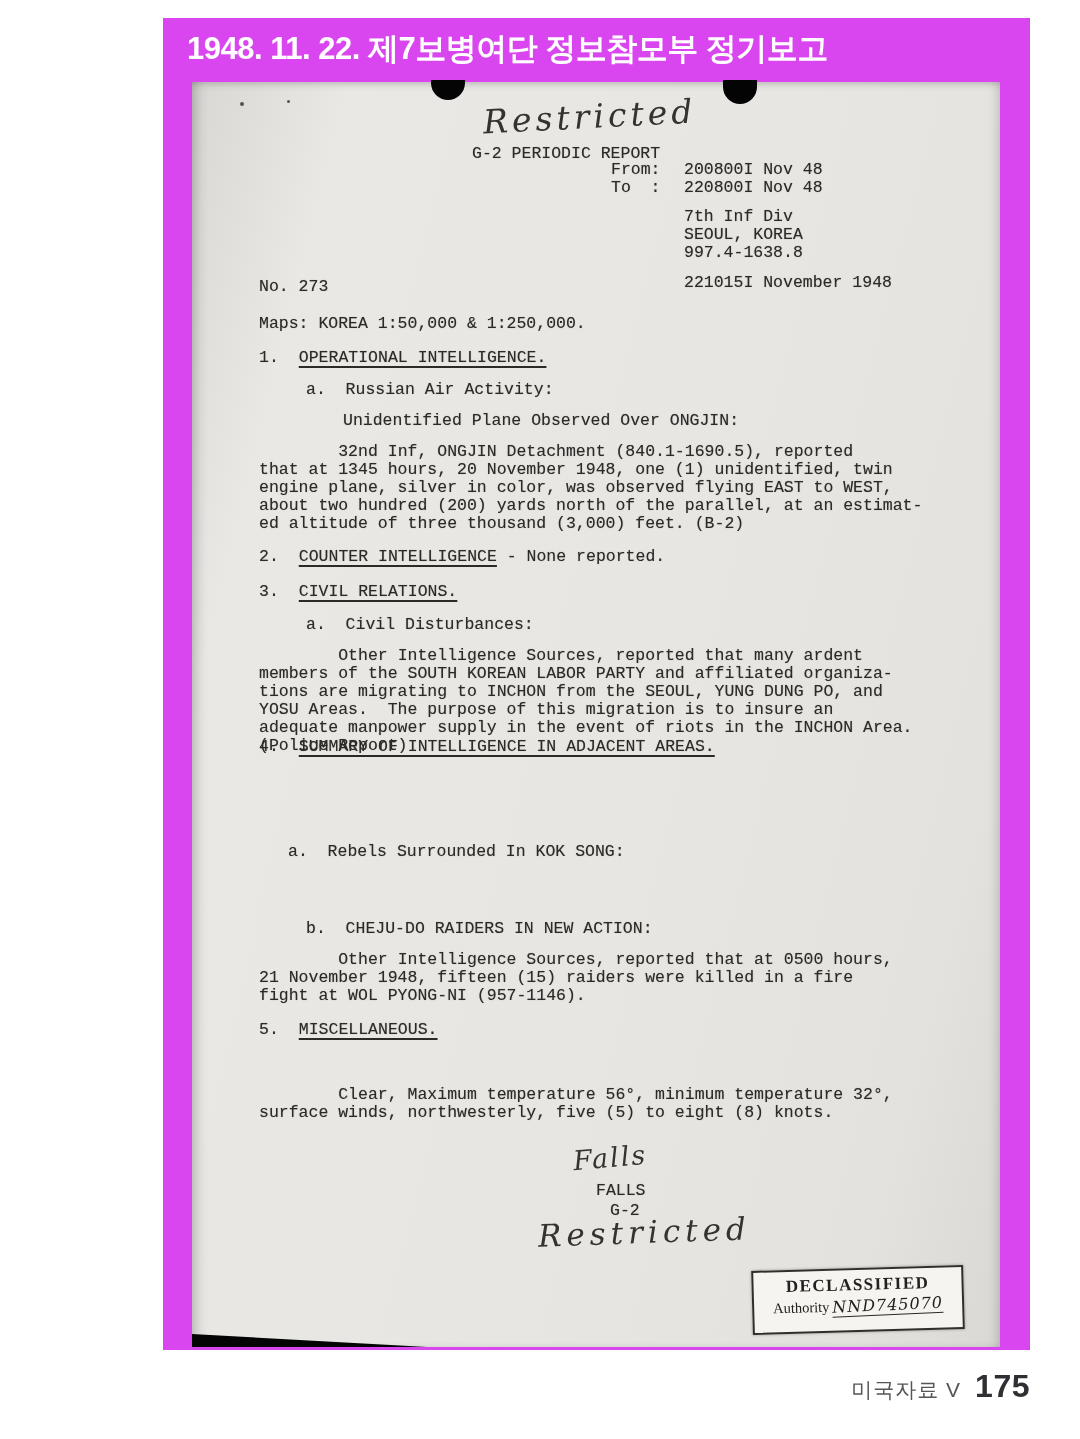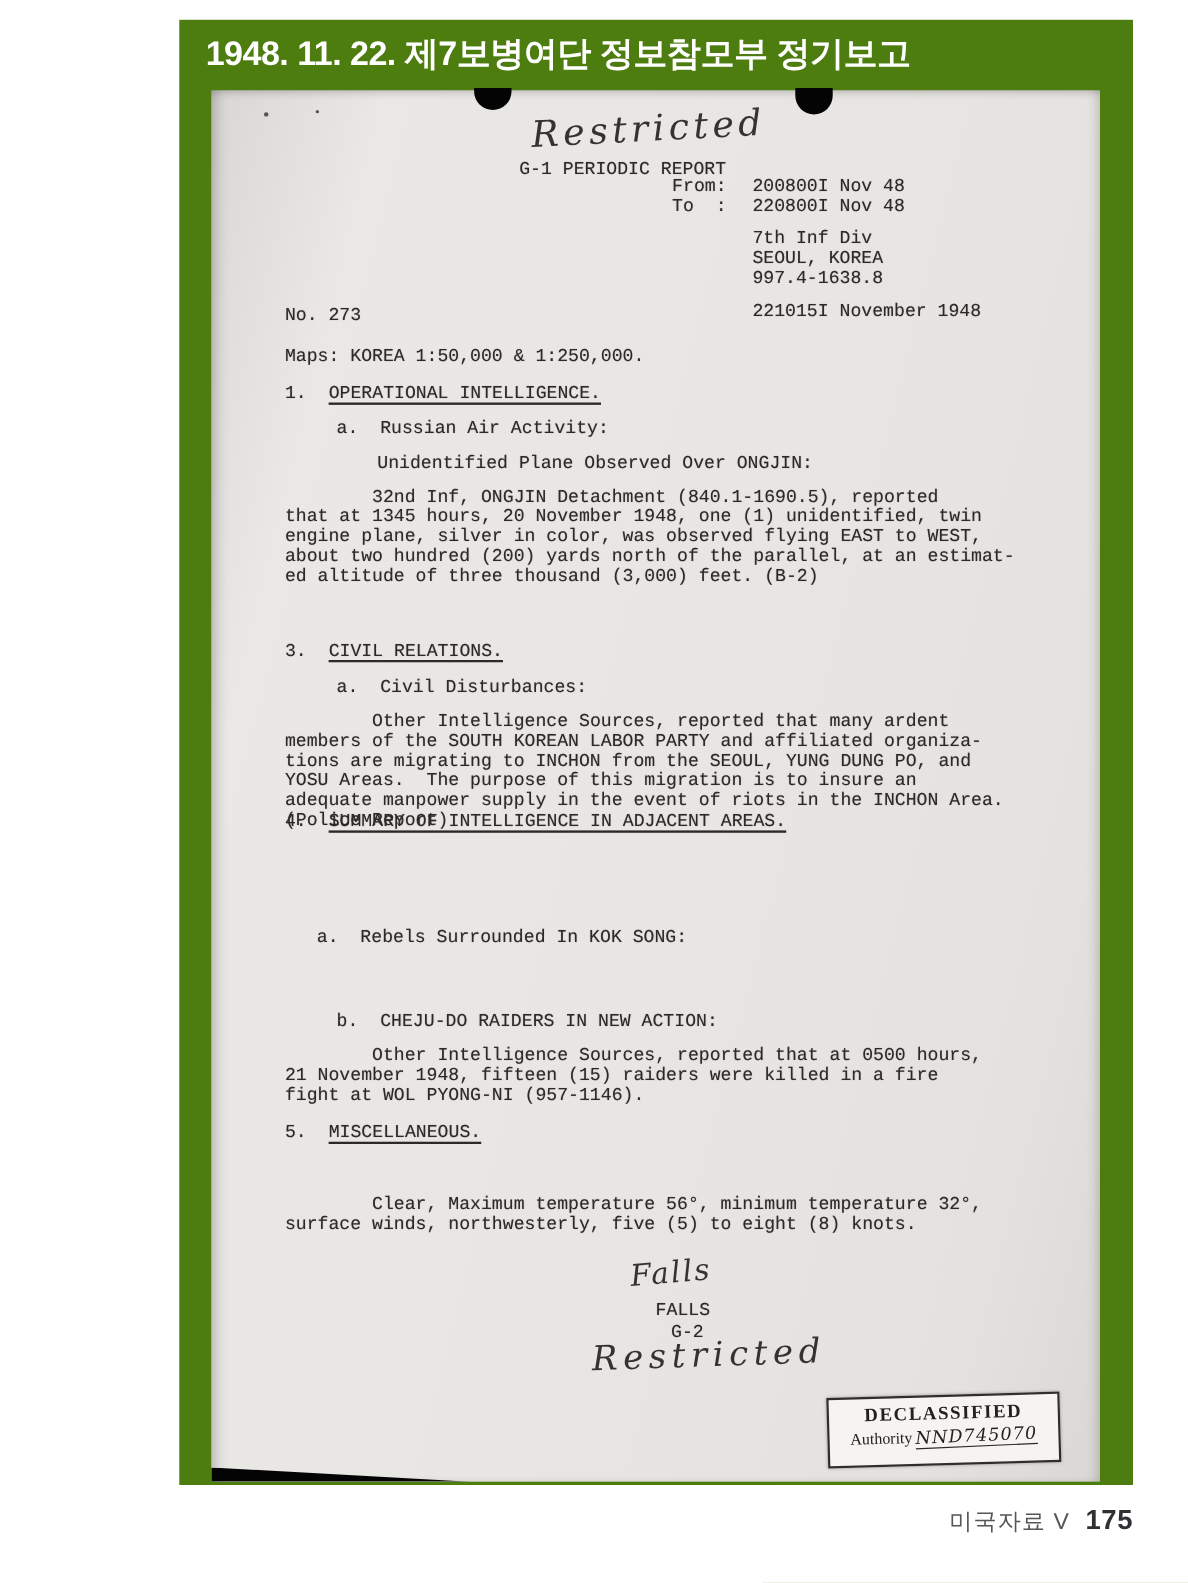--- a/index.html
+++ b/index.html
@@ -1,21 +1,21 @@
 <!DOCTYPE html>
 <html><head>
 <meta charset="utf-8">
 <style>
   html,body{margin:0;padding:0;}
   body{
     width:1080px;height:1439px;position:relative;background:#ffffff;
     font-family:"Liberation Sans", sans-serif;overflow:hidden;
   }
   
-  .frame{position:absolute;left:163px;top:18px;width:867px;height:1332px;background:#4d7c0f;}
+  .frame{position:absolute;left:163px;top:18px;width:867px;height:1332px;background:#d946ef;}
   .frame-title{
     position:absolute;left:24px;top:10px;color:#ffffff;font-size:31px;font-weight:700;
     letter-spacing:-0.5px;white-space:nowrap;font-family:"Liberation Sans",sans-serif;
   }
   
   .paper{
     position:absolute;left:29px;top:64px;width:808px;height:1265px;
     background:linear-gradient(104deg,#d8d7d4 0%,#e9e8e5 14%,#e7e6e3 55%,#e3e2df 86%,#d9d8d5 100%);
     box-shadow:inset 10px 0 14px -8px rgba(0,0,0,.28), inset -8px 0 12px -7px rgba(0,0,0,.22), inset 0 8px 10px -7px rgba(0,0,0,.18);
   }
@@ -70,38 +70,38 @@
   }
   .stamp-title{font-family:"Liberation Serif",serif;font-weight:700;font-size:17px;
     letter-spacing:1.5px;text-align:center;margin-top:5px;color:#22211f;}
   .stamp-line2{display:flex;justify-content:center;align-items:baseline;margin-top:1px;}
   .stamp-auth{font-family:"Liberation Serif",serif;font-size:14.5px;color:#22211f;}
   .stamp-number{font-family:"DejaVu Serif",serif;font-style:italic;font-size:16px;letter-spacing:1px;
     border-bottom:1.6px solid #2a2927;transform:rotate(-1deg);margin-left:3px;color:#23221f;}
   
   .footer{position:absolute;right:50px;top:1368px;display:flex;align-items:baseline;gap:14px;}
   .footer-series{font-size:21px;color:#55555a;letter-spacing:1px;}
-  .footer-page{font-size:25px;font-weight:700;color:#303034;letter-spacing:.5px;}
+  .footer-page{font-size:32px;font-weight:700;color:#303034;letter-spacing:.5px;}
 </style>
 </head>
 <body>
 
 <div class="frame">
   <div class="frame-title">1948. 11. 22. 제7보병여단 정보참모부 정기보고</div>
 
   <div class="paper">
     <div class="notch n1"></div>
     <div class="notch n2"></div>
     <div class="dot d1"></div>
     <div class="dot d2"></div>
     <div class="wedge-bl"></div>
 
     <div class="hw restricted-top">Restricted</div>
 
-    <div class="t pos-rtitle">G-1 PERIODIC REPORT</div>
+    <div class="t pos-rtitle">G-2 PERIODIC REPORT</div>
 
     <div class="t pos-from-label">From:</div>
     <div class="t pos-from-value">200800I Nov 48</div>
     <div class="t pos-to-label">To  :</div>
     <div class="t pos-to-value">220800I Nov 48</div>
 
     <div class="t pos-unit">7th Inf Div
 SEOUL, KOREA
 997.4-1638.8</div>
 
@@ -112,20 +112,21 @@
 
     <div class="t sec pos-s1"><span>1.</span><span class="u">OPERATIONAL INTELLIGENCE.</span></div>
     <div class="t pos-s1a">a.  Russian Air Activity:</div>
     <div class="t pos-s1sub">Unidentified Plane Observed Over ONGJIN:</div>
     <div class="t pos-para-air">        32nd Inf, ONGJIN Detachment (840.1-1690.5), reported
 that at 1345 hours, 20 November 1948, one (1) unidentified, twin
 engine plane, silver in color, was observed flying EAST to WEST,
 about two hundred (200) yards north of the parallel, at an estimat-
 ed altitude of three thousand (3,000) feet. (B-2)</div>
 
+    <div class="t sec pos-s2"><span>2.</span><span class="u">COUNTER INTELLIGENCE</span><span> - None reported.</span></div>
 
     <div class="t sec pos-s3"><span>3.</span><span class="u">CIVIL RELATIONS.</span></div>
     <div class="t pos-s3a">a.  Civil Disturbances:</div>
     <div class="t pos-para-civil">        Other Intelligence Sources, reported that many ardent
 members of the SOUTH KOREAN LABOR PARTY and affiliated organiza-
 tions are migrating to INCHON from the SEOUL, YUNG DUNG PO, and
 YOSU Areas.  The purpose of this migration is to insure an
 adequate manpower supply in the event of riots in the INCHON Area.
 (Police Report)</div>
 

